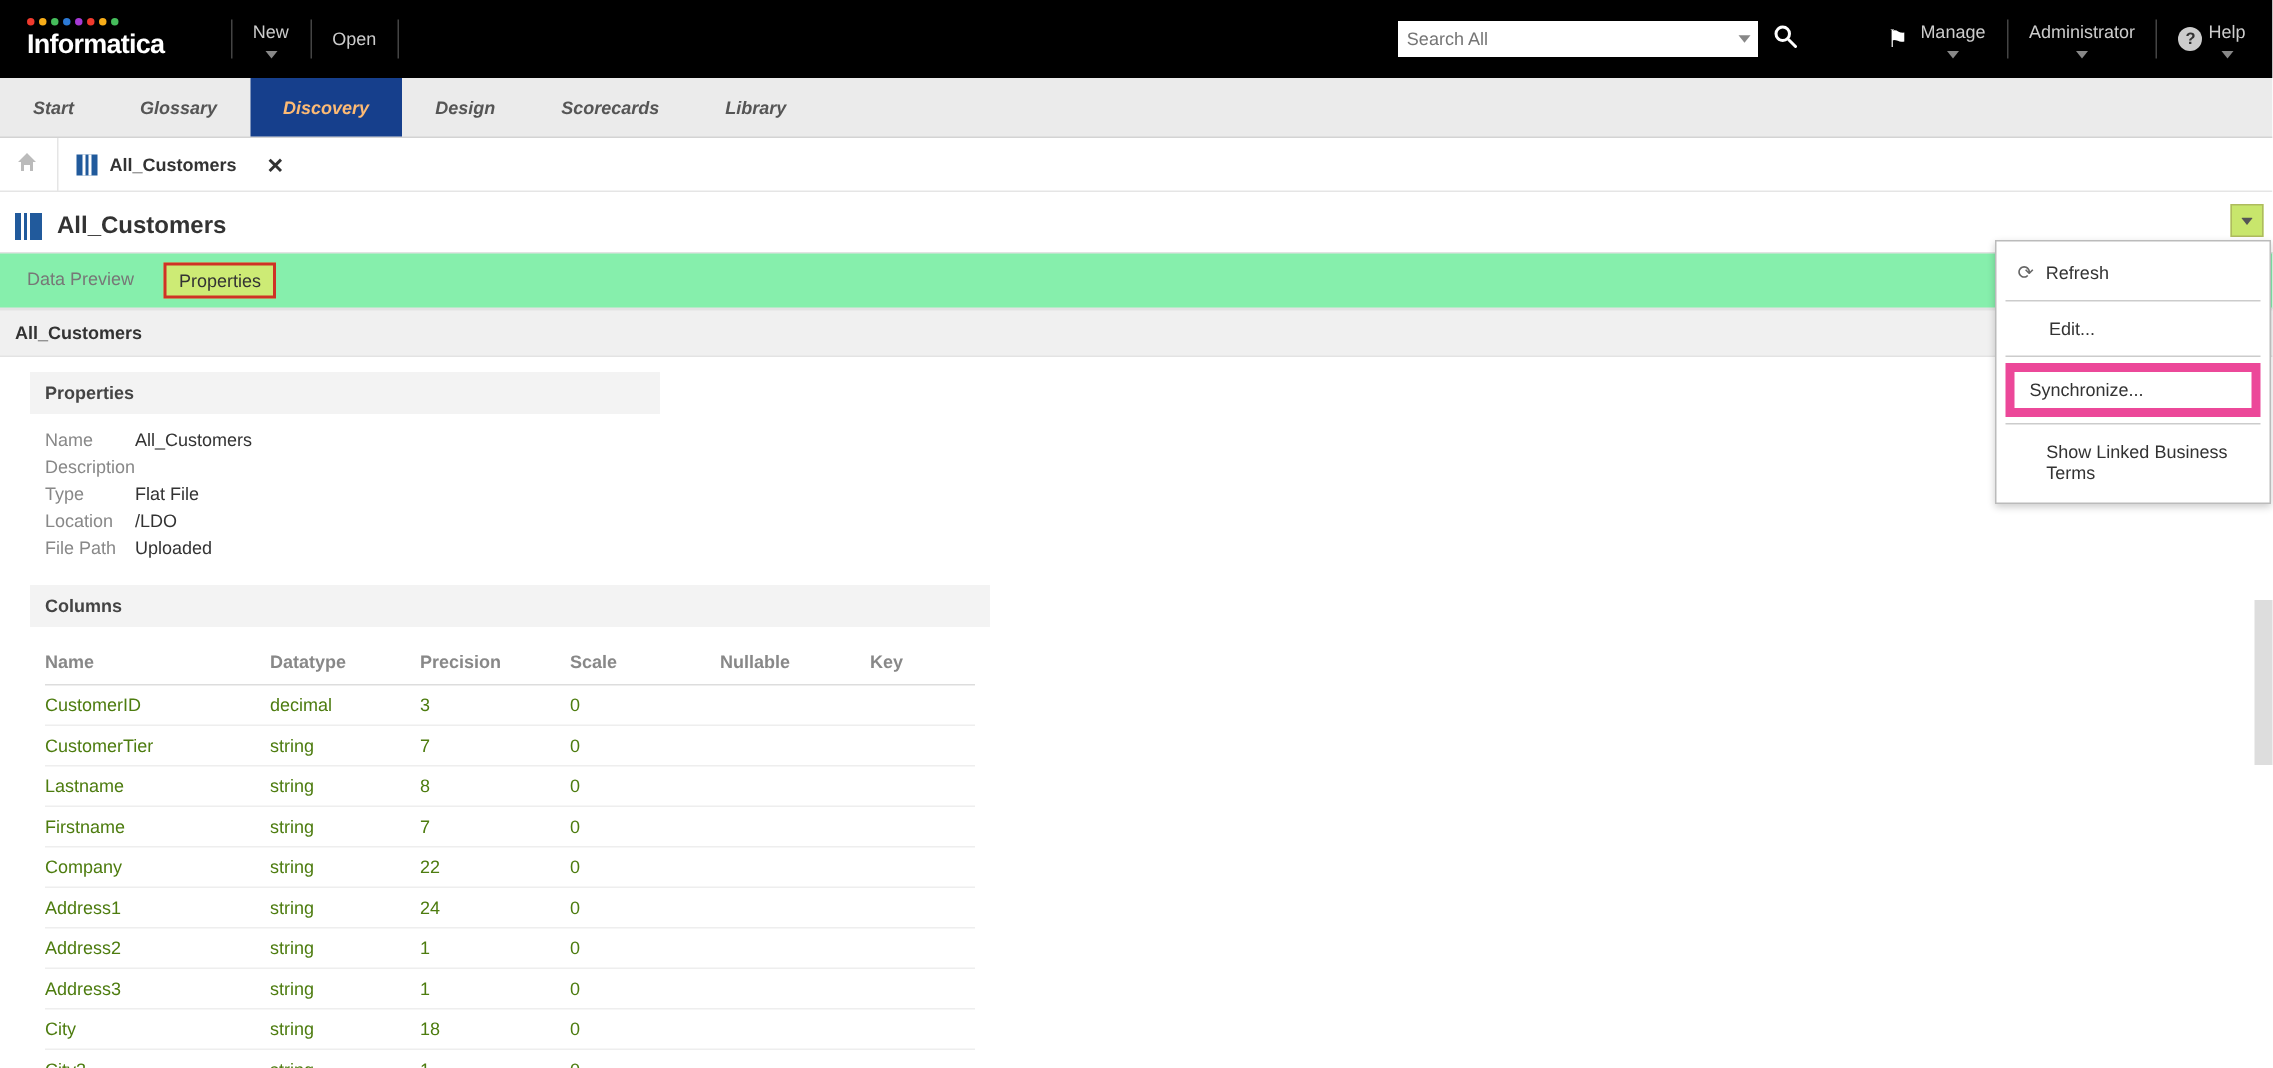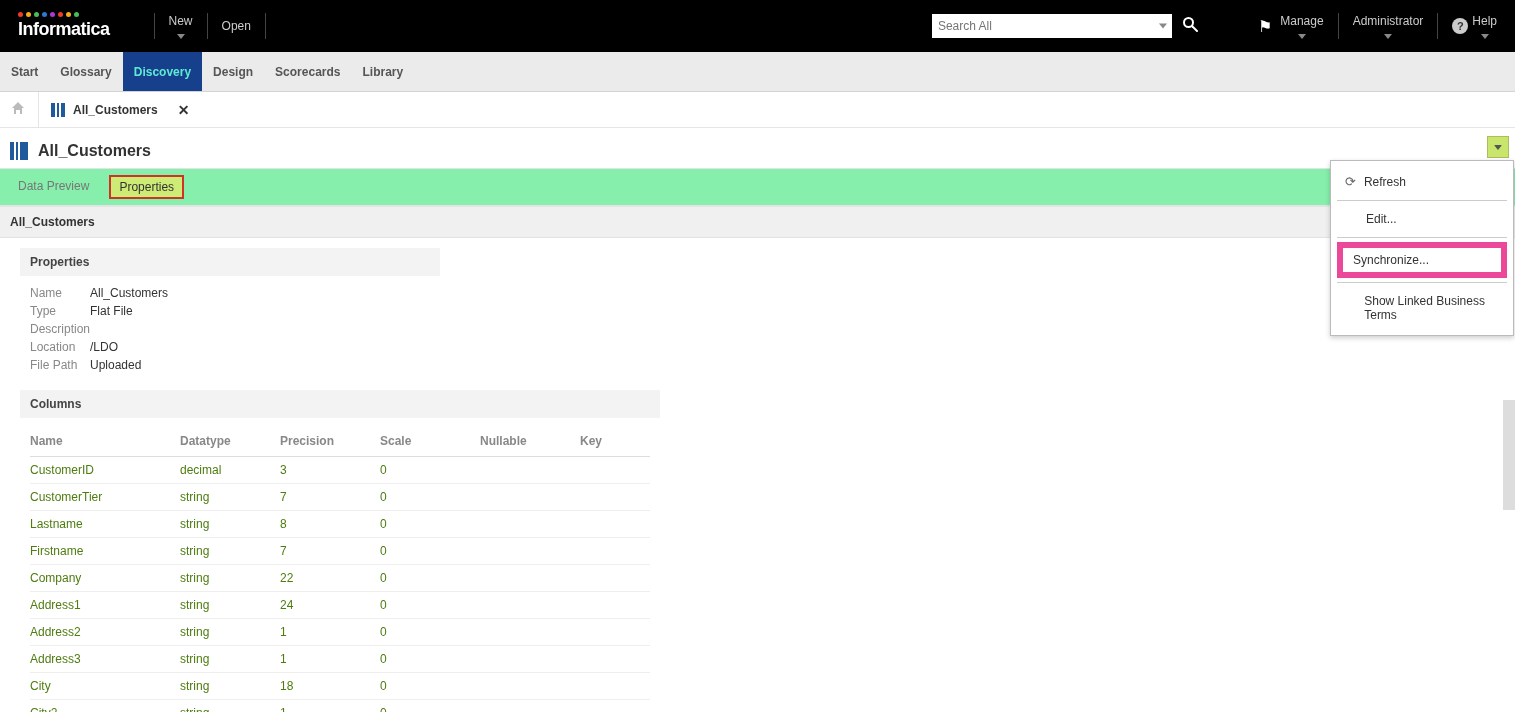--- a/index.html
+++ b/index.html
@@ -19,22 +19,22 @@
   .search-box { position: relative; padding-left: 44px; }
   .search-box input { width: 240px; height: 24px; padding: 2px 22px 2px 6px; font-size: 12px; color: #666; border: none; }
   .search-dd { position: absolute; right: 5px; top: 50%; transform: translateY(-50%); width: 0; height: 0; border-left: 4px solid transparent; border-right: 4px solid transparent; border-top: 5px solid #888; }
   .mag { color: #fff; font-size: 16px; }
   .flag-icon { color: #fff; font-size: 16px; margin-right: 8px; }
   .help-icon { width: 16px; height: 16px; border-radius: 50%; background: #ccc; color: #333; display: inline-flex; align-items: center; justify-content: center; font-weight: bold; font-size: 11px; margin-right: 4px; }
   .right-links { display: flex; align-items: center; }
 
   
   .navtabs { background: #ebebeb; height: 40px; display: flex; align-items: stretch; border-bottom: 1px solid #d3d3d3; }
-  .navtab { padding: 0 11px; display: flex; align-items: center; color: #555; font-size: 12px; font-weight: 700; cursor: pointer; }
-  .navtab.active { background: #163f8c; color: #5eead4; }
+  .navtab { padding: 0 22px; display: flex; align-items: center; color: #555; font-size: 12px; font-weight: 700; cursor: pointer; font-style: italic; }
+  .navtab.active { background: #163f8c; color: #fdba74; }
 
   
   .bcrow { height: 36px; display: flex; align-items: center; padding: 0 10px; border-bottom: 1px solid #e5e5e5; }
   .home-icon { color: #aaa; font-size: 14px; margin-right: 12px; }
   .bc-div { width: 1px; height: 36px; background: #e5e5e5; margin-right: 12px; }
   .bc-item { display: flex; align-items: center; gap: 8px; }
   .grid-icon { width: 14px; height: 14px; display: inline-block; background: #215a9c; position: relative; }
   .grid-icon::after { content: ""; position: absolute; left: 4px; top: 0; bottom: 0; width: 2px; background: #fff; box-shadow: 4px 0 0 #fff; }
   .bc-label { font-weight: 700; color: #333; }
   .close-x { font-weight:700; color:#333; margin-left:12px; cursor:pointer; font-size:14px; }
@@ -180,26 +180,26 @@
 <div class="section-head">All_Customers</div>
 
 <div class="content">
   <div class="content-inner">
     <div class="panel-title">Properties</div>
     <div class="kv">
         <span class="k">Name</span>
         <span class="v">All_Customers</span>
       </div>
     <div class="kv">
+        <span class="k">Description</span>
+        <span class="v"></span>
+      </div>
+    <div class="kv">
         <span class="k">Type</span>
         <span class="v">Flat File</span>
-      </div>
-    <div class="kv">
-        <span class="k">Description</span>
-        <span class="v"></span>
       </div>
     <div class="kv">
         <span class="k">Location</span>
         <span class="v">/LDO</span>
       </div>
     <div class="kv">
         <span class="k">File Path</span>
         <span class="v">Uploaded</span>
       </div>
 

